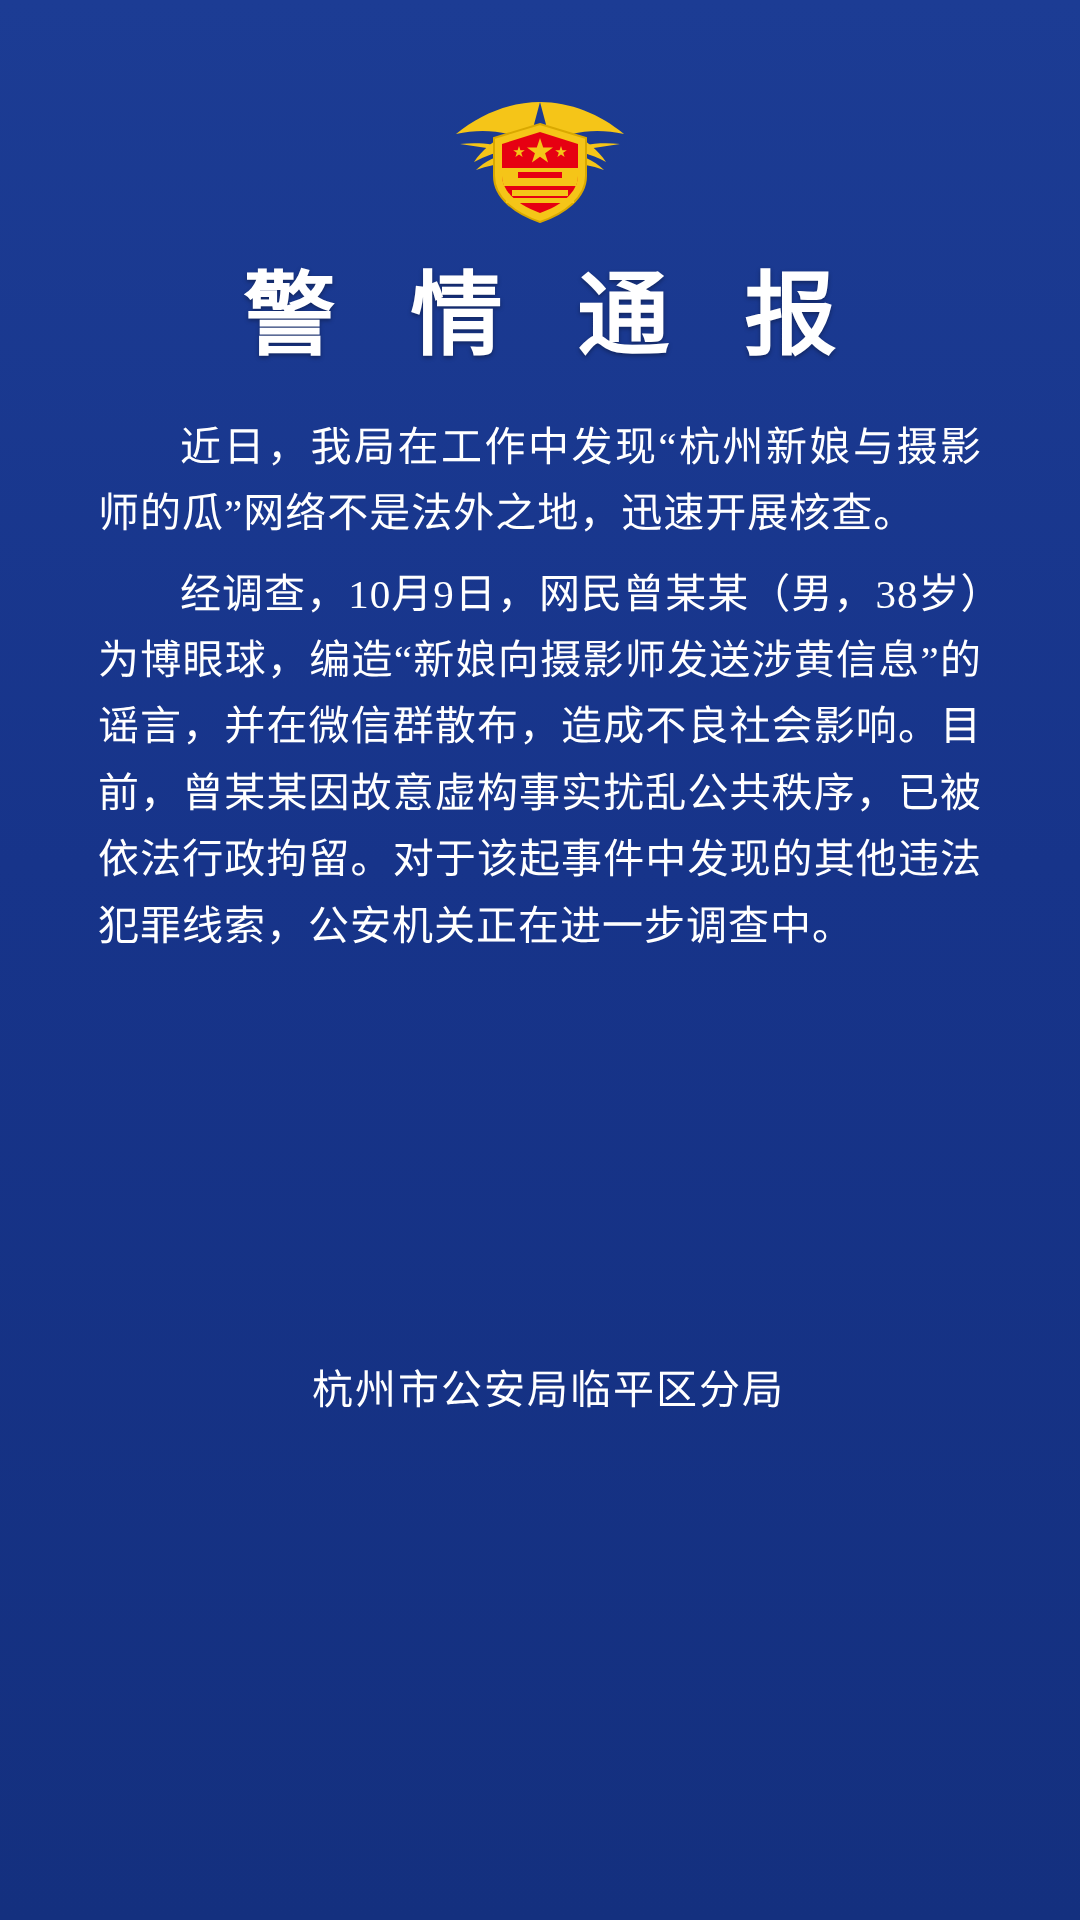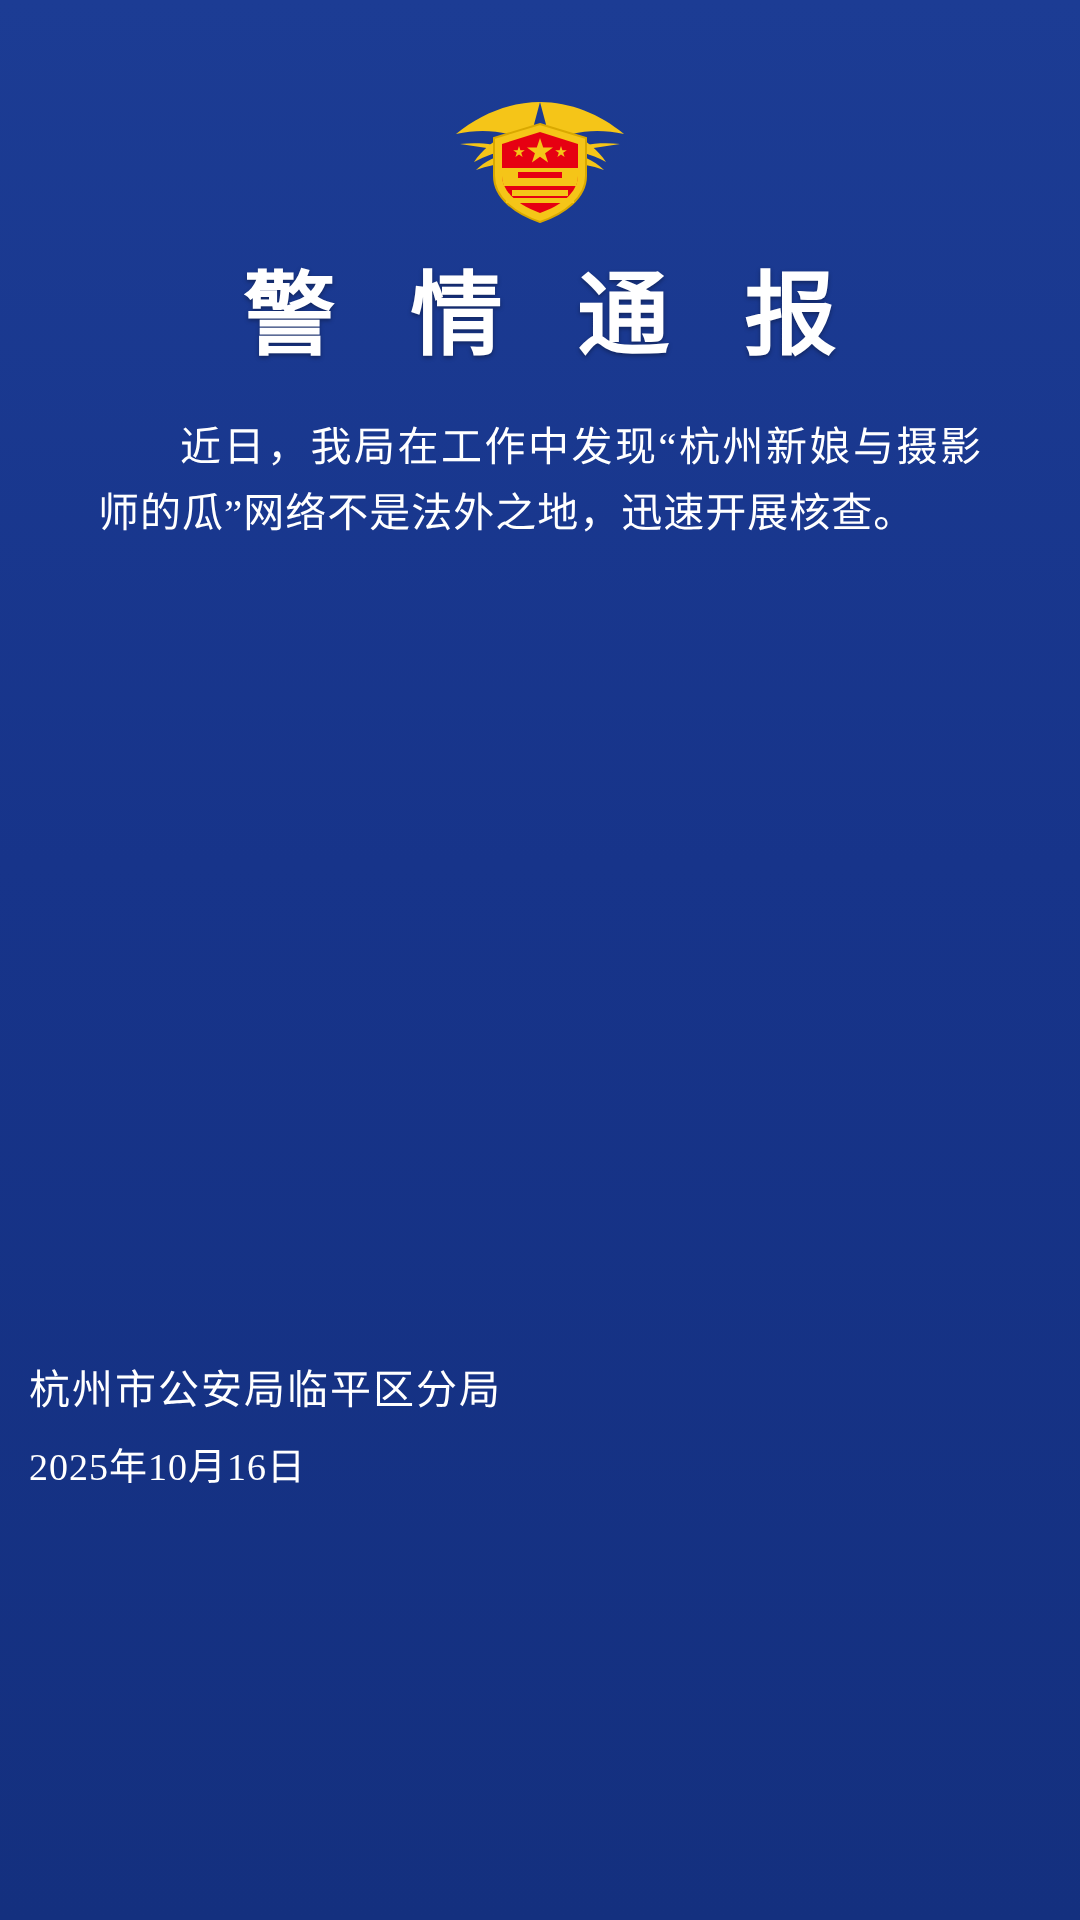--- a/index.html
+++ b/index.html
@@ -57,24 +57,24 @@
     text-align: justify;
     text-justify: inter-ideograph;
     text-indent: 2em;
     margin: 0 0 14px 0;
     letter-spacing: 1px;
     font-family: "Liberation Serif", "DejaVu Serif", serif;
   }
   
   .signature {
     position: absolute;
-    left: 15px;
+    left: 3px;
     right: 0;
     top: 1360px;
-    text-align: left;
+    text-align: center;
     color: #ffffff;
     padding-left: 14px;
   }
   .sign-org {
     font-size: 41px;
     letter-spacing: 2px;
     line-height: 1.5;
     font-family: "Liberation Serif", "DejaVu Serif", serif;
   }
   .sign-date {
@@ -114,20 +114,20 @@
 
       <rect x="72" y="118" width="56" height="6" fill="#f5c518"></rect>
       <rect x="66" y="126" width="68" height="5" fill="#f5c518"></rect>
     </svg>
   </div>
 
   <div class="title">警 情 通 报</div>
 
   <div class="body-text">
     <p class="para">近日，我局在工作中发现“杭州新娘与摄影师的瓜”网络不是法外之地，迅速开展核查。</p>
+    <p class="para">经调查，10月9日，网民曾某某（男，38岁）为博眼球，编造“新娘向摄影师发送涉黄信息”的谣言，并在微信群散布，造成不良社会影响。目前，曾某某因故意虚构事实扰乱公共秩序，已被依法行政拘留。对于该起事件中发现的其他违法犯罪线索，公安机关正在进一步调查中。</p>
   </div>
 
   <div class="signature">
     <div class="sign-org">杭州市公安局临平区分局</div>
-    <div class="sign-date">2025年10月16日</div>
   </div>
 
 </div>
 
 </body></html>

